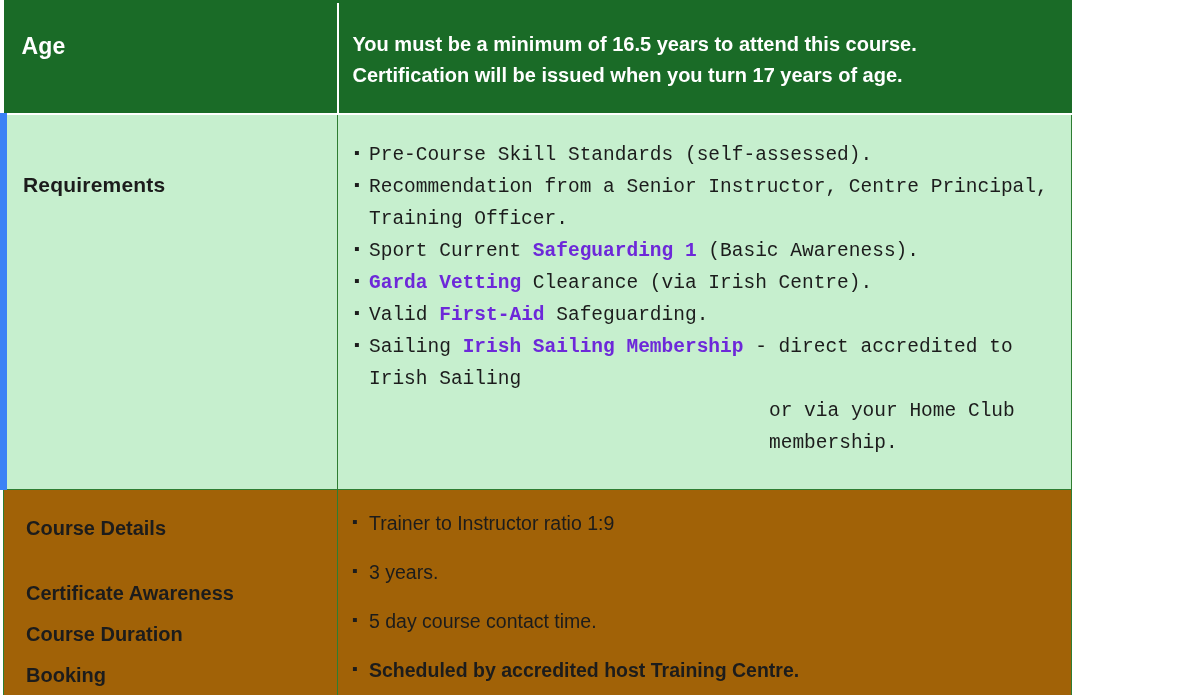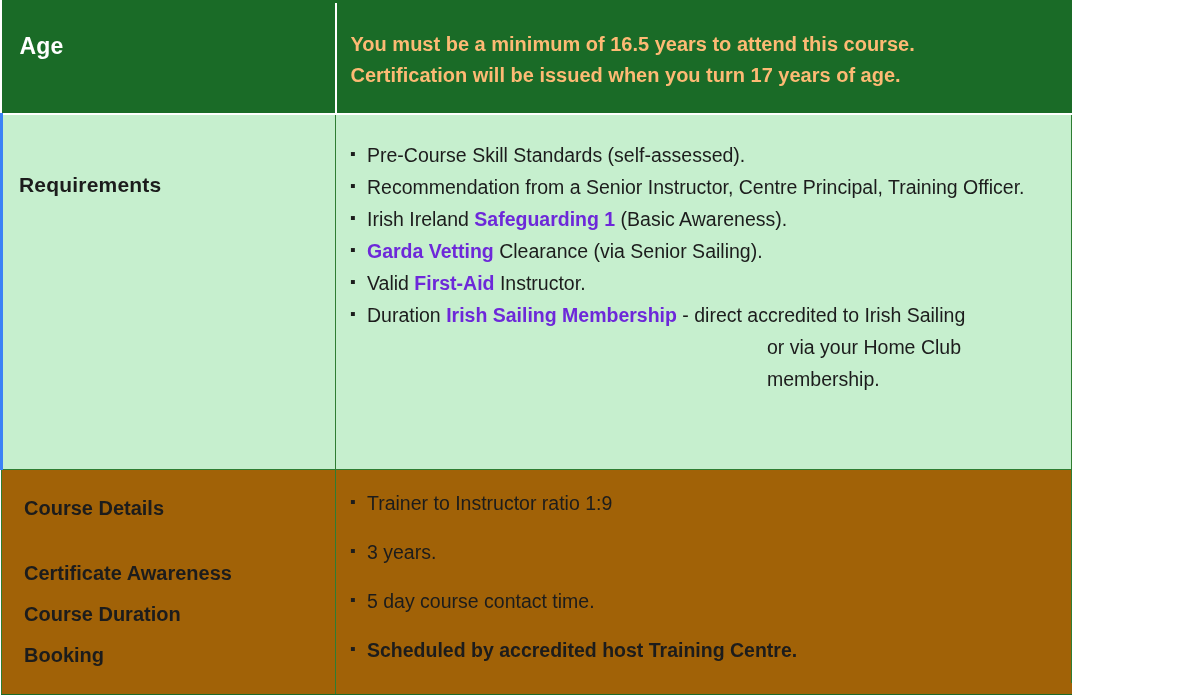--- a/index.html
+++ b/index.html
@@ -43,46 +43,47 @@
     color: #ffffff;
     font-size: 23px;
     font-weight: bold;
     padding: 30px 0 0 18px;
     letter-spacing: .2px;
   }
   .age-body {
     padding: 26px 14px 22px 14px;
   }
   .age-body .line {
-    color: #fdba74;
+    color: #ffffff;
     font-size: 20px;
     font-weight: bold;
     line-height: 31px;
   }
   
   .row-req td {
     background: #c6efce;
     border-bottom: 1px solid #2e7d32;
   }
   .cell-req-label {
     width: 333px;
     border-right: 1px solid #2e7d32;
-    border-left: 3px solid #3b82f6;
+    border-left: 7px solid #3b82f6;
   }
   .req-label-text {
     color: #1c1c1c;
     font-size: 21px;
     font-weight: bold;
     padding: 58px 0 0 16px;
     letter-spacing: .2px;
   }
   .req-body {
     padding: 24px 10px 30px 14px;
     border-right: 1px solid #2e7d32;
     min-height: 300px;
+    font-family: Liberation Mono, monospace;
   }
   ul.bullets {
     list-style: none;
     margin: 0;
     padding: 0;
   }
   ul.bullets > li {
     position: relative;
     padding-left: 17px;
     font-size: 19.5px;
@@ -153,24 +154,24 @@
 
       <tr class="row-req">
         <td class="cell-req-label">
           <div class="req-label-text">Requirements</div>
         </td>
         <td>
           <div class="req-body">
             <ul class="bullets" id="req-list">
                 <li><span>Pre-Course </span><span class="bold">Skill Standards</span><span> (self-assessed).</span></li>
                 <li><span class="bold">Recommendation</span><span> from a Senior Instructor, Centre Principal, Training Officer.</span></li>
-                <li><span>Irish Ireland </span><span class="green">Safeguarding 1</span><span> (Basic Awareness).</span></li>
-                <li><span class="green">Garda Vetting</span><span> Clearance (via Senior Sailing).</span></li>
-                <li><span>Valid </span><span class="green">First-Aid</span><span> Instructor.</span></li>
-                <li><span>Duration </span><span class="green">Irish Sailing Membership</span><span> - direct accredited to Irish Sailing</span><span class="indent-line">or via your Home Club membership.</span></li>
+                <li><span>Sport Current </span><span class="green">Safeguarding 1</span><span> (Basic Awareness).</span></li>
+                <li><span class="green">Garda Vetting</span><span> Clearance (via Irish Centre).</span></li>
+                <li><span>Valid </span><span class="green">First-Aid</span><span> Safeguarding.</span></li>
+                <li><span>Sailing </span><span class="green">Irish Sailing Membership</span><span> - direct accredited to Irish Sailing</span><span class="indent-line">or via your Home Club membership.</span></li>
               </ul>
           </div>
         </td>
       </tr>
 
       <tr class="row-details">
         <td class="cell-det-label">
           <div class="det-labels" id="det-labels">
               <div class="dl">Course Details</div>
               <div class="dl sp1">Certificate Awareness</div>

